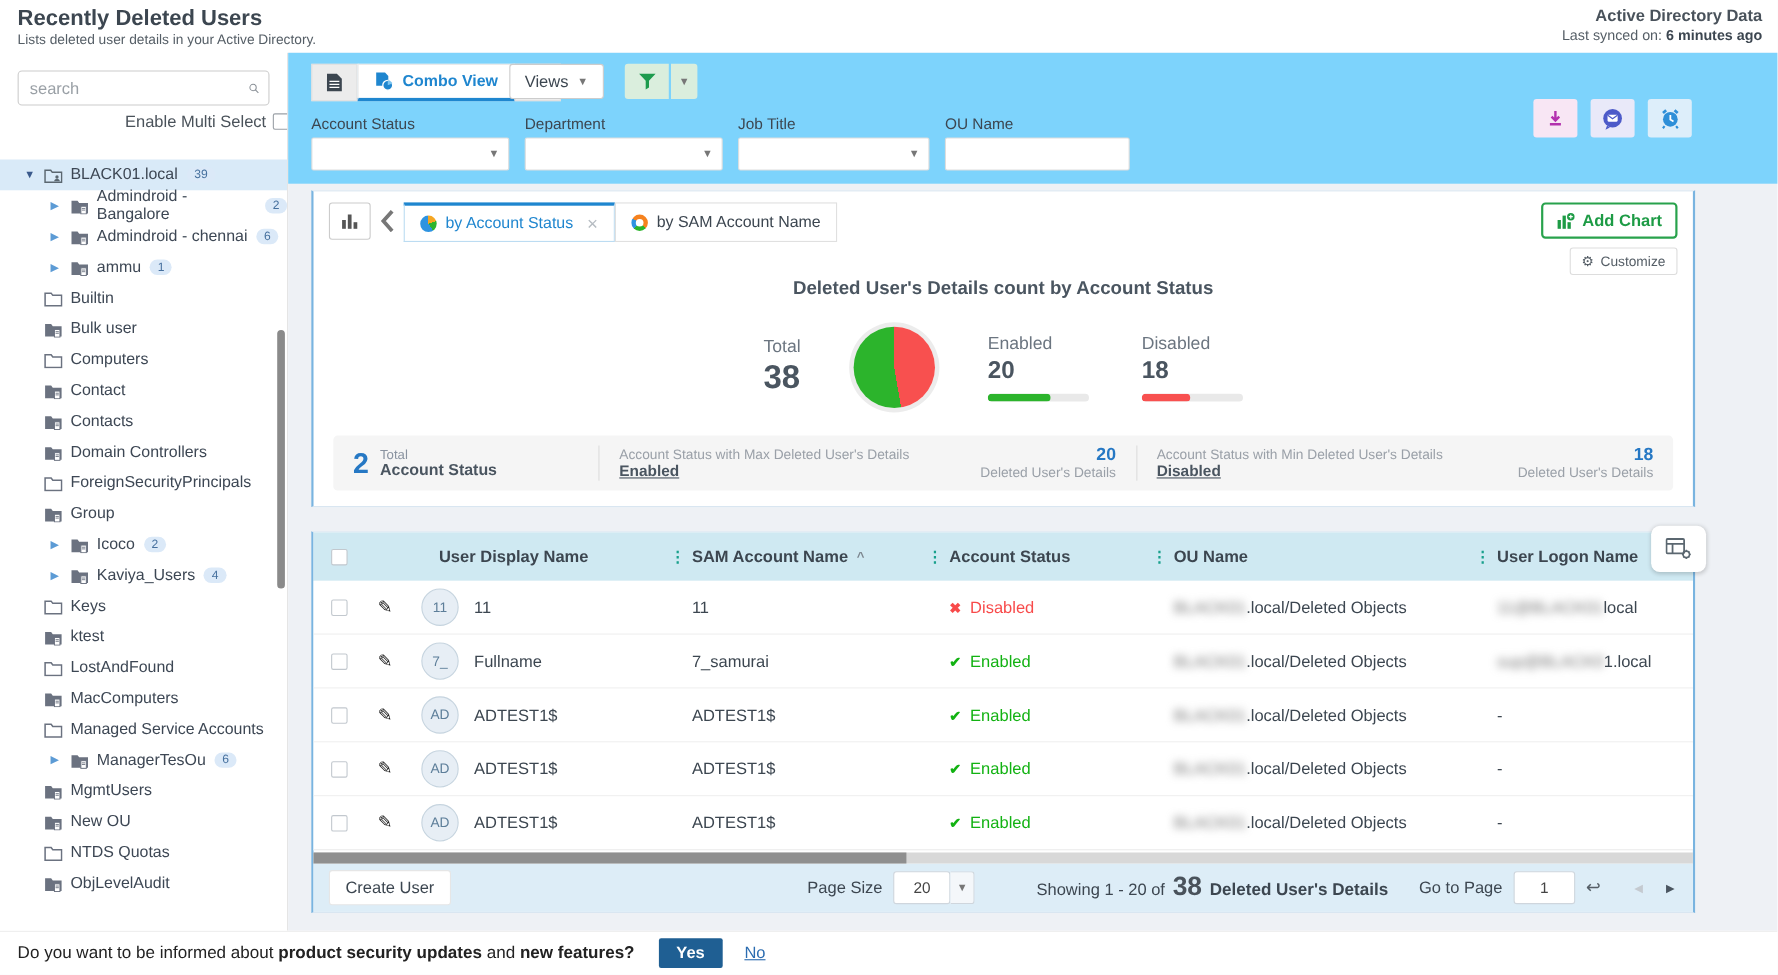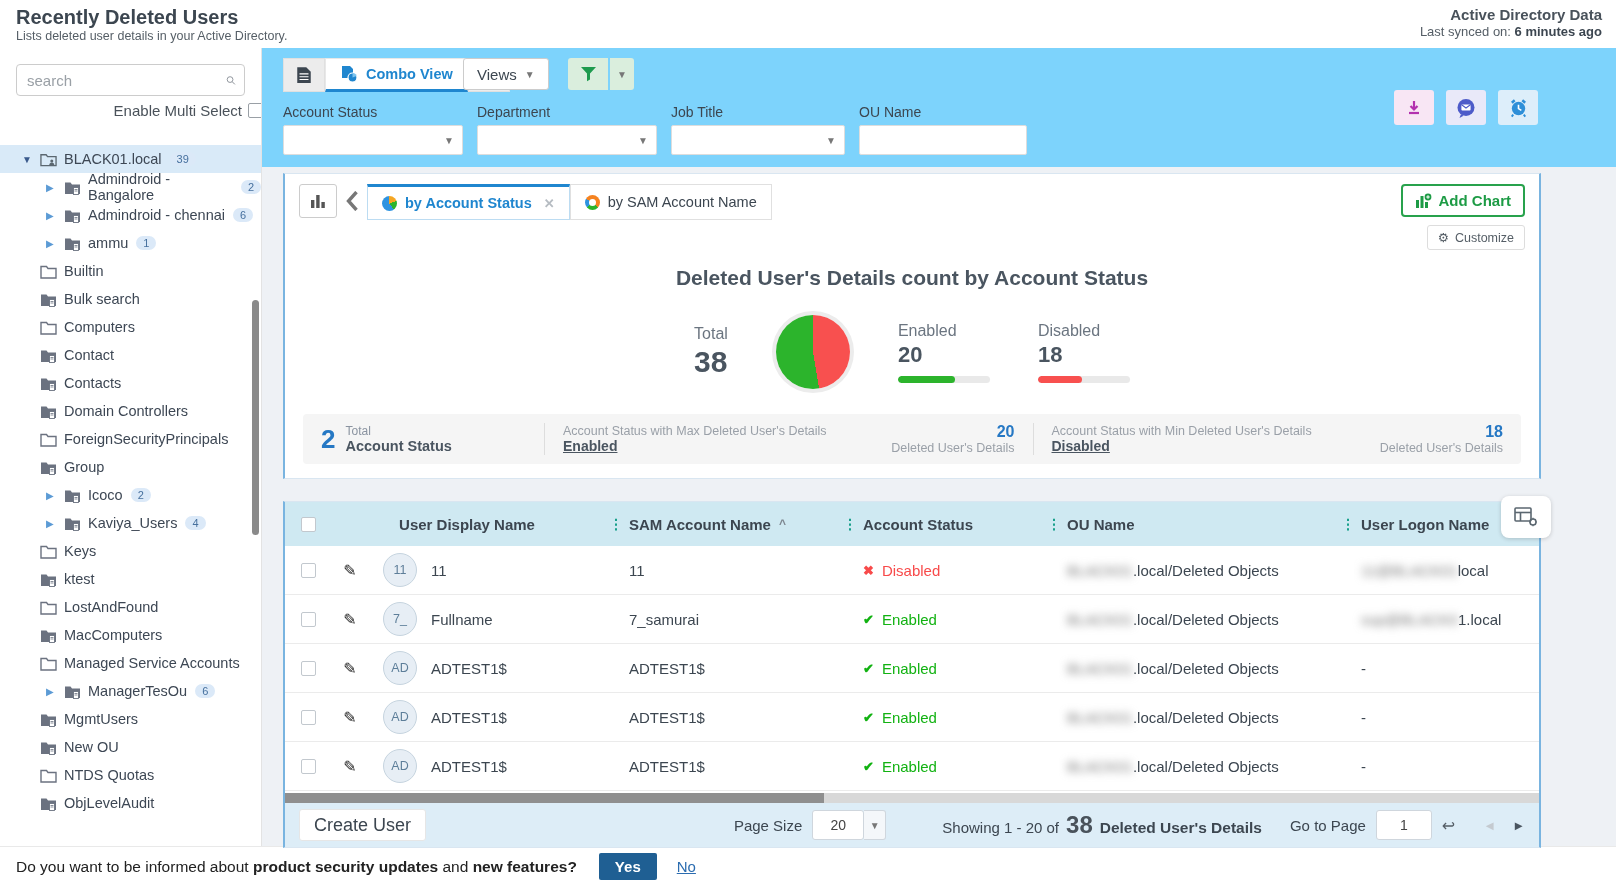--- a/index.html
+++ b/index.html
@@ -70,29 +70,29 @@
   .ftext input::placeholder { color:#a8adb3; }
   .fselect { justify-content:flex-end; }
 
   
   .card { margin-left:21px; width:1258px; background:#fff; border-top:1px solid #d9e6f1; border-bottom:1px solid #d9e6f1; border-left:2px solid #79b4e0; border-right:2px solid #79b4e0; }
   .chart-card { margin-top:6px; padding:10px 14px 14px 14px; }
   .ct-bar { display:flex; align-items:flex-start; }
   .ct-iconbtn { width:38px; height:34px; border:1px solid #ccc; border-radius:3px; background:#fff; display:flex; align-items:center; justify-content:center; cursor:pointer; }
   .ct-chev { width:30px; height:34px; display:flex; align-items:center; justify-content:center; cursor:pointer; }
   .ctab { height:36px; display:flex; align-items:center; gap:8px; padding:0 14px; background:#fff; border:1px solid #e0e0e0; font-size:14.5px; color:#3c4650; cursor:pointer; }
-  .ctab.active { border:1px solid #bcdcf2; border-top:3px solid #1f86cf; color:#1f86cf; font-weight:700; }
+  .ctab.active { border:1px solid #bcdcf2; border-top:3px solid #1f86cf; color:#1f86cf; font-weight:400; }
   .ctab .x { color:#b6bcc2; font-size:13px; margin-left:4px; }
   .pie-mini { width:15px; height:15px; border-radius:50%; background:conic-gradient(#f5a623 0 70deg, #2cb42c 70deg 145deg, #2e93e0 145deg 360deg); }
   .donut-mini { width:15px; height:15px; border-radius:50%; background:conic-gradient(#f5821f 0 130deg, #2cb42c 130deg 225deg, #2e93e0 225deg 300deg, #f5821f 300deg 360deg); display:flex; align-items:center; justify-content:center; }
   .donut-mini i { width:7px; height:7px; background:#fff; border-radius:50%; }
   .ct-right { margin-left:auto; display:flex; flex-direction:column; align-items:flex-end; gap:8px; }
   .addchart { display:flex; align-items:center; gap:7px; border:2px solid #28a24c; border-radius:4px; background:#fff; color:#1d9b45; font-size:15px; font-weight:700; padding:6px 12px; cursor:pointer; }
   .customize { display:flex; align-items:center; gap:6px; border:1px solid #ddd; border-radius:3px; background:#fff; color:#555e66; font-size:12.5px; padding:4px 10px; cursor:pointer; }
-  .chart-title { text-align:center; font-size:21px; font-weight:700; color:#4a5560; margin-top:16px; }
+  .chart-title { text-align:center; font-size:17px; font-weight:700; color:#4a5560; margin-top:2px; }
   .kpis { display:flex; align-items:center; justify-content:center; gap:48px; margin-top:16px; height:92px; }
   .kpi { display:flex; flex-direction:column; gap:2px; }
   .kpi-label { font-size:16px; color:#6b7580; }
   .kpi-total-val { font-size:30px; font-weight:700; color:#4a5560; }
   .kpi-val { font-size:22px; font-weight:700; color:#4a5560; }
   .kpi-bar { width:92px; height:7px; border-radius:4px; background:#e9e9e9; margin-top:6px; overflow:hidden; }
   .kpi-bar i { display:block; height:100%; border-radius:4px; }
   .pie { width:74px; height:74px; border-radius:50%; box-shadow:0 0 0 4px #ececec; }
   .sumbar { margin:16px 4px 0 4px; background:#f5f5f5; border-radius:4px; height:50px; display:flex; align-items:center; padding:0 18px; }
   .sum-seg1 { display:flex; align-items:center; gap:10px; width:205px; }
@@ -117,21 +117,21 @@
   .t-row { display:grid; grid-template-columns:46px 38px 62px 172px 26px 208px 26px 178px 26px 268px 26px 1fr; height:49px; align-items:center; border-bottom:1px solid #ebebeb; font-size:15px; color:#3c4650; background:#fff; }
   .t-row .c { display:flex; align-items:center; }
   .pencil { font-size:16px; color:#1a1a1a; cursor:pointer; }
   .avatar { width:34px; height:34px; border-radius:50%; background:#e7eef5; border:1px solid #c6d4df; color:#5d7e99; font-size:12.5px; display:flex; align-items:center; justify-content:center; }
   .st-en { color:#12b212; } .st-dis { color:#f84a4a; }
   .st-ic { margin-right:8px; font-size:13px; font-weight:700; }
   .blur { filter:blur(4px); color:#777; }
   .hscroll { height:10px; background:#d8d8d8; margin-top:2px; position:relative; }
   .hscroll i { position:absolute; left:0; top:0; height:10px; width:43%; background:#8f8f8f; display:block; }
   .pagebar { background:#ddedf7; height:44px; display:flex; align-items:center; padding:0 14px; gap:0; }
-  .btn-white { background:#fff; border:1px solid #e6e6e6; border-radius:3px; height:32px; padding:0 14px; font-size:18px; color:#3c4650; display:flex; align-items:center; cursor:pointer; }
+  .btn-white { background:#fff; border:1px solid #e6e6e6; border-radius:3px; height:32px; padding:0 14px; font-size:15px; color:#3c4650; display:flex; align-items:center; cursor:pointer; }
   .pg-label { font-size:15px; color:#3c4650; }
   .pg-size { display:flex; align-items:center; margin-left:10px; }
   .pg-box { width:52px; height:30px; background:#fff; border:1px solid #cfd6dd; border-radius:3px; display:flex; align-items:center; justify-content:center; font-size:14px; color:#444; }
   .pg-car { width:22px; height:30px; border:1px solid #cfd6dd; border-left:none; border-radius:0 3px 3px 0; display:flex; align-items:center; justify-content:center; background:#f4f7fa; cursor:pointer; }
   .showing { display:flex; align-items:baseline; gap:7px; font-size:15px; color:#3c4650; }
   .showing b.big { font-size:24px; font-weight:700; color:#49525b; }
   .showing .sfx { font-weight:700; font-size:15.5px; }
   .goto { display:flex; align-items:center; gap:10px; margin-left:28px; }
   .goto-input { width:56px; height:30px; background:#fff; border:1px solid #cfd6dd; border-radius:3px; text-align:center; font-size:14px; color:#444; font-family:inherit; outline:none; }
   .ret { font-size:16px; color:#555e66; cursor:pointer; }
@@ -261,21 +261,21 @@
           </div>
           <div class="tree-item" style="padding-left: 22px;">
             <span class="tree-arrow none"></span>
             <span class="tree-ico">
               <svg width="17" height="15" viewBox="0 0 17 15">
                 <path d="M1 2.5h5.5L8 4.5h8V14H1z" fill="#6b7280"></path>
                 <rect x="9.5" y="7.5" width="5" height="7" fill="#fff" stroke="#6b7280" stroke-width="0.9"></rect>
                 <path d="M10.5 9.5h3M10.5 11h3" stroke="#6b7280" stroke-width="0.8"></path>
               </svg>
             </span>
-            <span>Bulk search</span>
+            <span>Bulk user</span>
           </div>
           <div class="tree-item" style="padding-left: 22px;">
             <span class="tree-arrow none"></span>
             <span class="tree-ico">
               <svg width="17" height="15" viewBox="0 0 17 15">
                 <path d="M1 2.5h5.5L8 4.5h8V14H1z" fill="none" stroke="#6b7280" stroke-width="1.4"></path>
               </svg>
             </span>
             <span>Computers</span>
           </div>

